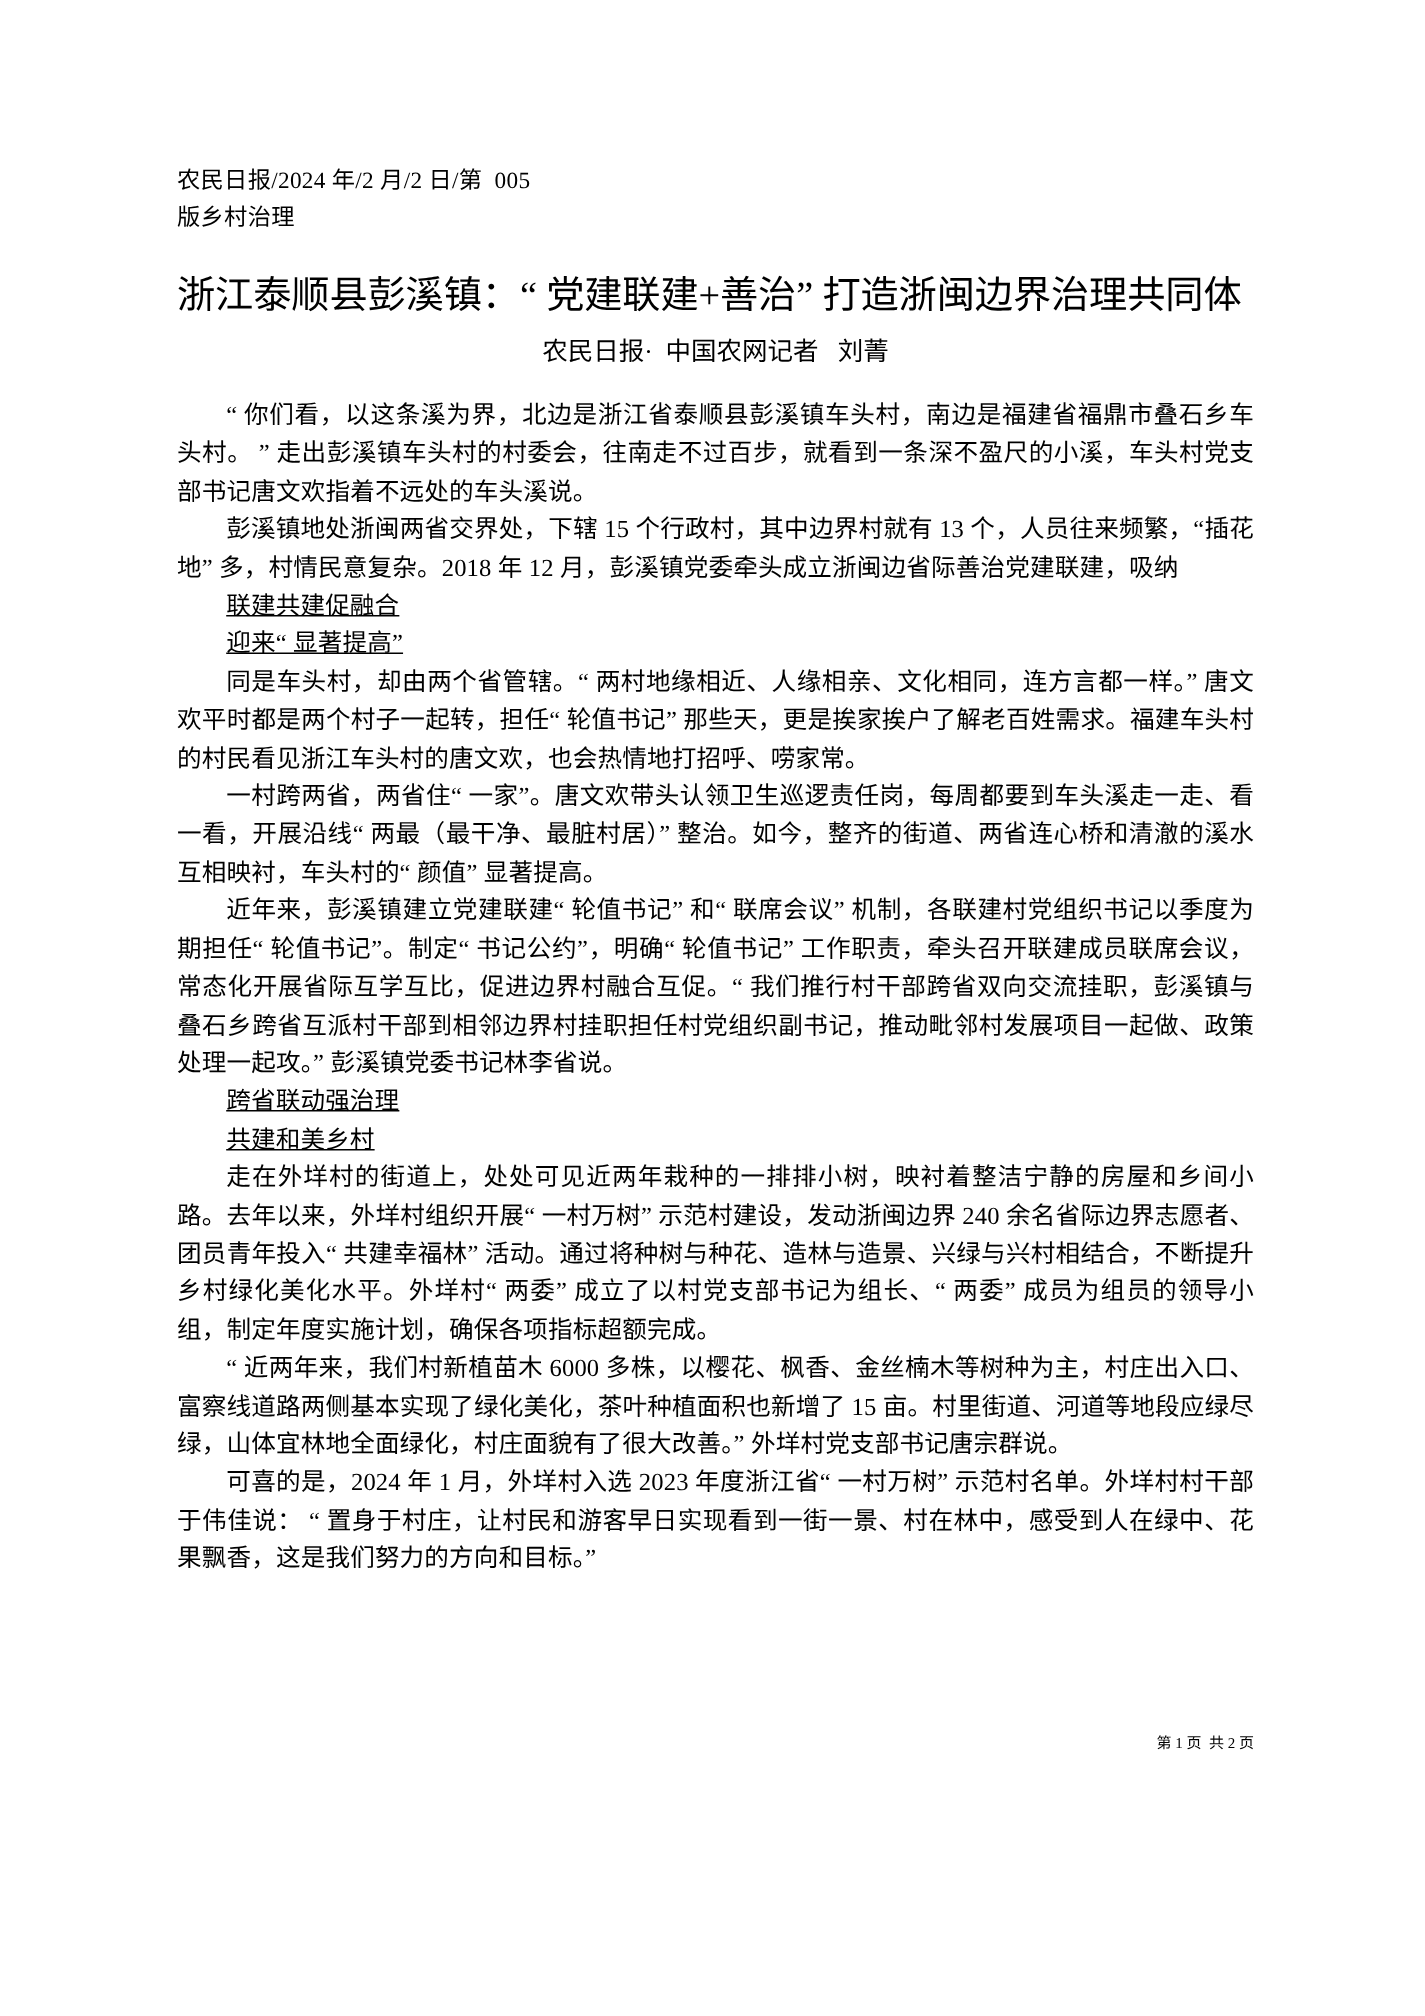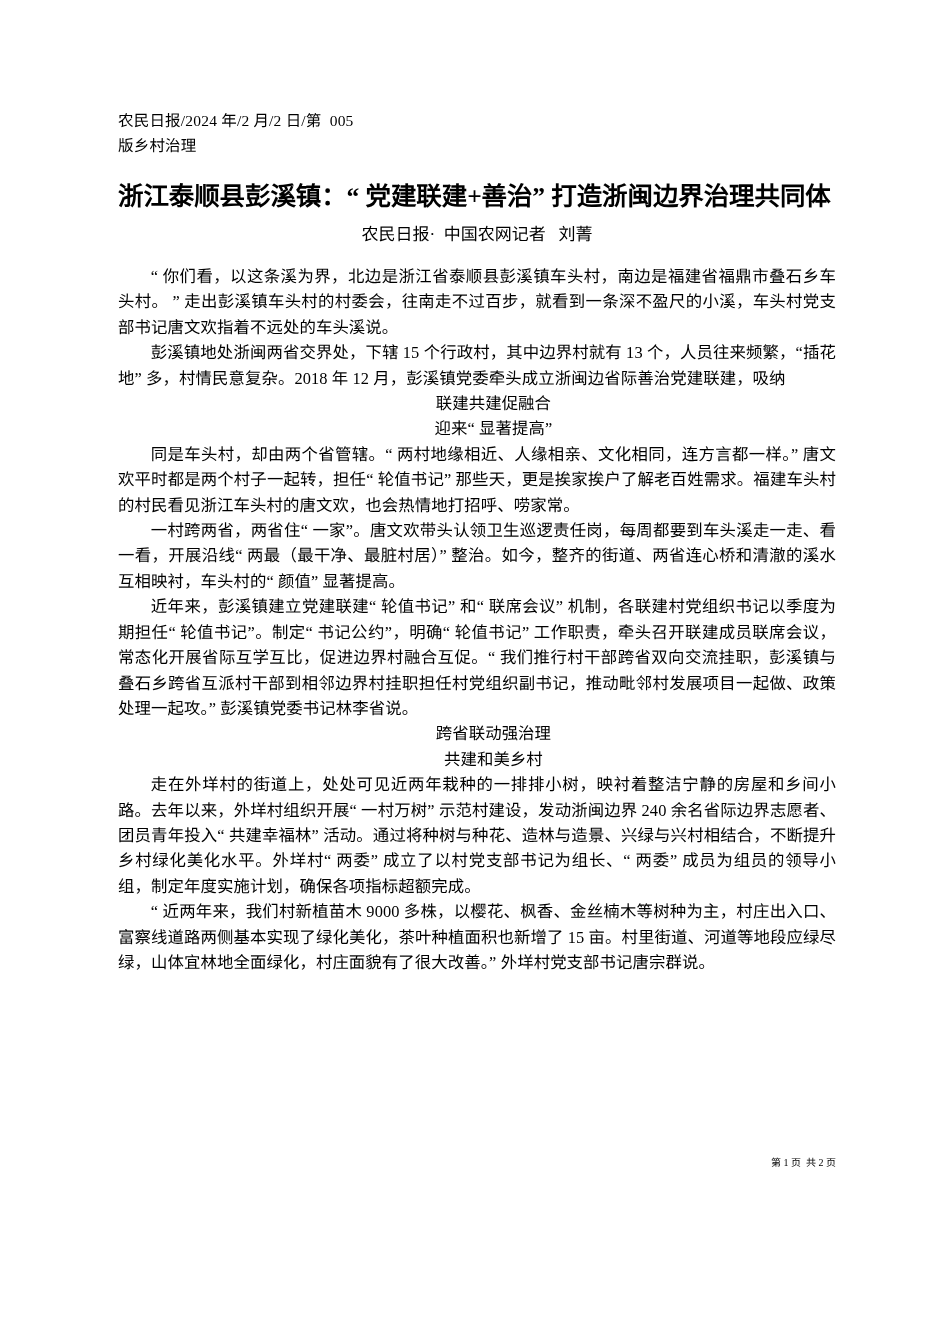--- a/index.html
+++ b/index.html
@@ -38,21 +38,21 @@
     line-height: 25px;
     letter-spacing: 0.2px;
     white-space: pre-wrap;
     margin: 0 0 22px 0;
     text-align: left;
   }
 
   
   .headline {
     font-size: 25.5px;
-    font-weight: bold;
+    font-weight: normal;
     line-height: 34px;
     letter-spacing: -0.1px;
     margin: 0 0 6px 0;
     white-space: nowrap;
     text-align: left;
   }
 
   
   .byline {
     font-size: 17px;
@@ -74,22 +74,23 @@
     word-break: break-all;
   }
   .para.noindent {
     text-indent: 0;
   }
   .subhead {
     font-size: 16.4px;
     line-height: 25.4px;
     margin: 0;
     text-indent: 2em;
-    text-align: center;
+    text-align: left;
     letter-spacing: 0.1px;
+    text-decoration: underline;
   }
 
   
   .footer {
     position: absolute;
     left: 118px;
     top: 1152px;
     width: 718px;
     text-align: right;
     font-size: 10px;
@@ -115,20 +116,21 @@
         <p class="para">“  你们看，以这条溪为界，北边是浙江省泰顺县彭溪镇车头村，南边是福建省福鼎市叠石乡车头村。  ”  走出彭溪镇车头村的村委会，往南走不过百步，就看到一条深不盈尺的小溪，车头村党支部书记唐文欢指着不远处的车头溪说。</p>
         <p class="para">彭溪镇地处浙闽两省交界处，下辖 15 个行政村，其中边界村就有 13 个，人员往来频繁，“插花地”  多，村情民意复杂。2018 年 12 月，彭溪镇党委牵头成立浙闽边省际善治党建联建，吸纳</p>
         <p class="subhead">联建共建促融合</p>
         <p class="subhead">迎来“  显著提高”</p>
         <p class="para">同是车头村，却由两个省管辖。“  两村地缘相近、人缘相亲、文化相同，连方言都一样。”  唐文欢平时都是两个村子一起转，担任“  轮值书记”  那些天，更是挨家挨户了解老百姓需求。福建车头村的村民看见浙江车头村的唐文欢，也会热情地打招呼、唠家常。</p>
         <p class="para">一村跨两省，两省住“  一家”。唐文欢带头认领卫生巡逻责任岗，每周都要到车头溪走一走、看一看，开展沿线“  两最（最干净、最脏村居）”  整治。如今，整齐的街道、两省连心桥和清澈的溪水互相映衬，车头村的“  颜值”  显著提高。</p>
         <p class="para">近年来，彭溪镇建立党建联建“  轮值书记”  和“  联席会议”  机制，各联建村党组织书记以季度为期担任“  轮值书记”。制定“  书记公约”，明确“  轮值书记”  工作职责，牵头召开联建成员联席会议，常态化开展省际互学互比，促进边界村融合互促。“  我们推行村干部跨省双向交流挂职，彭溪镇与叠石乡跨省互派村干部到相邻边界村挂职担任村党组织副书记，推动毗邻村发展项目一起做、政策处理一起攻。”  彭溪镇党委书记林李省说。</p>
         <p class="subhead">跨省联动强治理</p>
         <p class="subhead">共建和美乡村</p>
         <p class="para">走在外垟村的街道上，处处可见近两年栽种的一排排小树，映衬着整洁宁静的房屋和乡间小路。去年以来，外垟村组织开展“  一村万树”  示范村建设，发动浙闽边界 240 余名省际边界志愿者、团员青年投入“  共建幸福林”  活动。通过将种树与种花、造林与造景、兴绿与兴村相结合，不断提升乡村绿化美化水平。外垟村“  两委”  成立了以村党支部书记为组长、“  两委”  成员为组员的领导小组，制定年度实施计划，确保各项指标超额完成。</p>
-        <p class="para">“  近两年来，我们村新植苗木 9000 多株，以樱花、枫香、金丝楠木等树种为主，村庄出入口、富察线道路两侧基本实现了绿化美化，茶叶种植面积也新增了 15 亩。村里街道、河道等地段应绿尽绿，山体宜林地全面绿化，村庄面貌有了很大改善。”  外垟村党支部书记唐宗群说。</p>
+        <p class="para">“  近两年来，我们村新植苗木 6000 多株，以樱花、枫香、金丝楠木等树种为主，村庄出入口、富察线道路两侧基本实现了绿化美化，茶叶种植面积也新增了 15 亩。村里街道、河道等地段应绿尽绿，山体宜林地全面绿化，村庄面貌有了很大改善。”  外垟村党支部书记唐宗群说。</p>
+        <p class="para">可喜的是，2024 年 1 月，外垟村入选 2023 年度浙江省“  一村万树”  示范村名单。外垟村村干部于伟佳说：  “  置身于村庄，让村民和游客早日实现看到一街一景、村在林中，感受到人在绿中、花果飘香，这是我们努力的方向和目标。”</p>
       </div>
 
   </div>
 
   <div class="footer">第 1 页  共 2 页</div>
 
 </div>
 
 </body></html>

